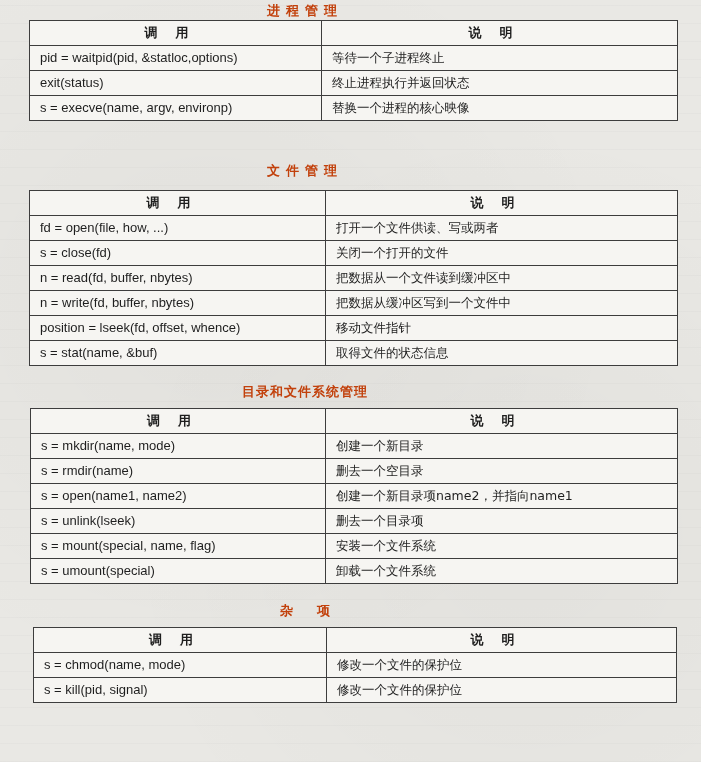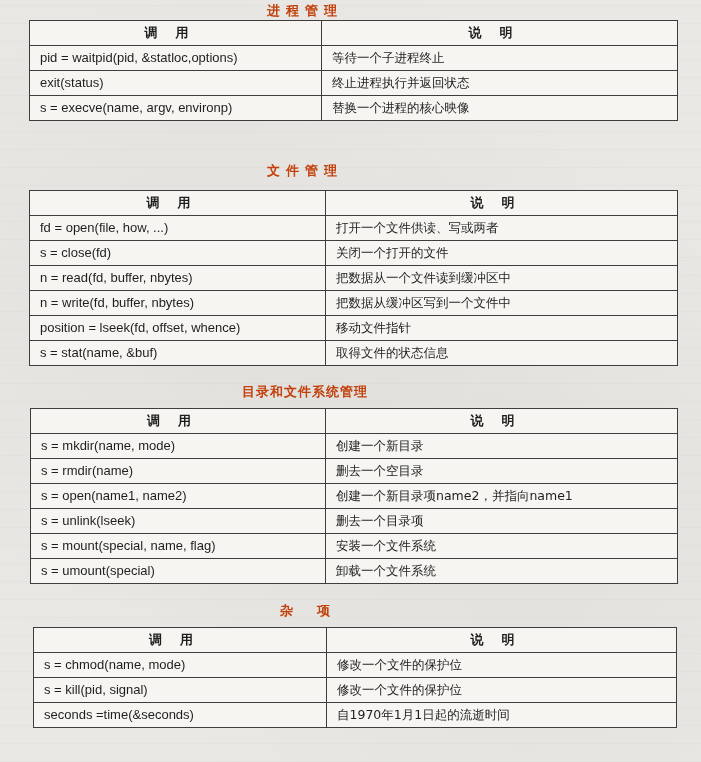--- a/index.html
+++ b/index.html
@@ -185,18 +185,14 @@
     <th>说明</th>
   </tr>
   <tr>
     <td>s = chmod(name, mode)</td>
     <td class="desc">修改一个文件的保护位</td>
   </tr>
   <tr>
     <td>s = kill(pid, signal)</td>
     <td class="desc">修改一个文件的保护位</td>
   </tr>
-  <tr>
-    <td>seconds =time(&amp;seconds)</td>
-    <td class="desc">自1970年1月1日起的流逝时间</td>
-  </tr>
 </tbody>
   </table>
 
 </body></html>

